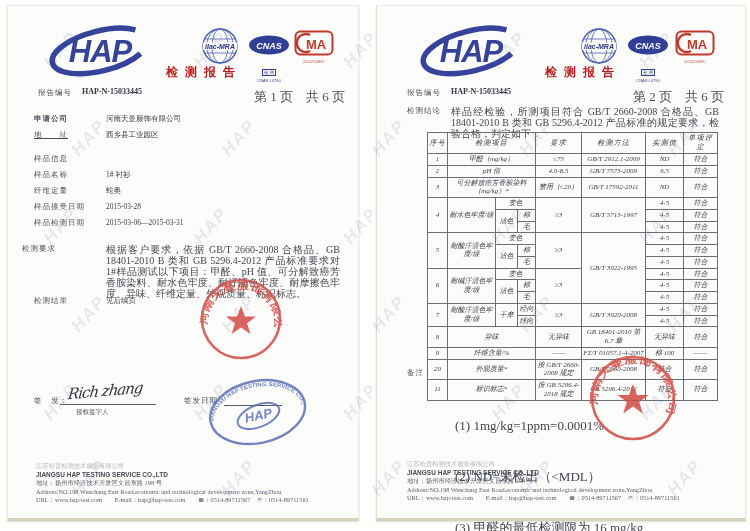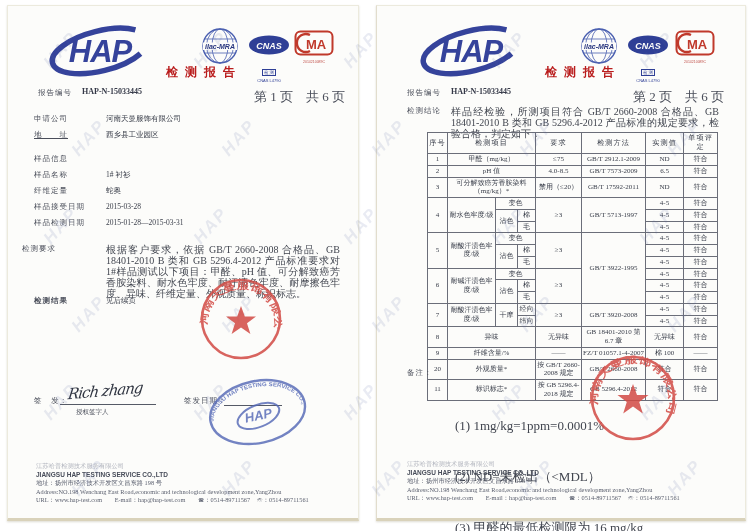--- a/index.html
+++ b/index.html
@@ -17,21 +17,21 @@
   #page1{left:7px;width:350px;}
   #page2{left:376px;width:368px;border-left:1px solid #e2ddcd;}
   .abs{position:absolute;}
   .lbl{font-size:7.5px;color:#4a4e5a;letter-spacing:1px;}
   .val{font-size:7.5px;color:#3c404c;}
   .title{font-size:12px;font-weight:600;letter-spacing:7px;color:#b91c1c;}
   .rno{font-size:8px;font-weight:bold;color:#343847;}
   .pginfo{font-size:13px;color:#4a4e5a;}
   .para{font-size:10px;line-height:11px;color:#41454f;text-align:justify;}
   .sec{font-size:7.5px;color:#4a4e5a;letter-spacing:1px;}
-  table.res{border-collapse:collapse;table-layout:fixed;width:290px;font-size:7px;color:#383d49;}
+  table.res{border-collapse:collapse;table-layout:fixed;width:290px;font-size:7px;color:#383d49;font-style:italic;}
   table.res th,table.res td{border:1px solid #6b6e79;padding:1px 1px;text-align:center;line-height:1.25;font-weight:normal;vertical-align:middle;}
   table.res th{font-size:7.2px;letter-spacing:1px;}
   .notes div{font-size:13px;line-height:11px;color:#41454f;margin-top:40px;}
   .footer{font-size:6.3px;line-height:8.6px;color:#5a5f6e;white-space:nowrap;}
   .footer .cn-faint{color:#b3b6bf;}
   .footer .en-bold{font-weight:bold;color:#474c59;font-family:"Liberation Sans",sans-serif;font-size:6.5px;}
   .signature{font-size:15px;font-style:italic;color:#2f3440;font-family:"DejaVu Serif",serif;
     transform:rotate(-5deg) skewX(-12deg);letter-spacing:-1px;}
   .sigline{border-bottom:1px solid #555a66;}
   .wm{position:absolute;font:bold italic 17px "Liberation Sans",sans-serif;color:rgba(88,102,160,.13);
@@ -118,38 +118,38 @@
       <path d="M 16 5 A 9 9 0 1 0 16 21" fill="none" stroke="#c0392b" stroke-width="2.4"></path>
       <text x="22" y="18.5" text-anchor="middle" font-size="13" font-weight="bold" font-family="Liberation Sans, sans-serif" fill="#c0392b">MA</text>
     </svg>
     <div class="cma-sub">2014210089C</div>
   </div>
 
   <div class="abs lbl" style="left:30px;top:82px;">报告编号</div>
   <div class="abs rno" style="left:74px;top:81px;">HAP-N-15033445</div>
   <div class="abs pginfo" style="left:246px;top:82px;">第 1 页　共 6 页</div>
 
-  <div class="abs lbl" style="left:26px;top:108px;">申请公司</div>
+  <div class="abs lbl" style="left:26px;top:108px;font-weight:bold;">申请公司</div>
   <div class="abs val" style="left:98px;top:108px;">河南天曼服饰有限公司</div>
   <div class="abs lbl" style="left:26px;top:124px;text-decoration:underline;">地　　址</div>
   <div class="abs val" style="left:98px;top:124px;">西乡县工业园区</div>
 
   <div class="abs sec" style="left:26px;top:148px;">样品信息</div>
   <div class="abs lbl" style="left:26px;top:164px;">样品名称</div>
   <div class="abs val" style="left:98px;top:164px;">1# 衬衫</div>
   <div class="abs lbl" style="left:26px;top:180px;">纤维定量</div>
   <div class="abs val" style="left:98px;top:180px;">蛇奥</div>
   <div class="abs lbl" style="left:26px;top:196px;">样品接受日期</div>
   <div class="abs val" style="left:98px;top:196px;">2015-03-28</div>
   <div class="abs lbl" style="left:26px;top:212px;">样品检测日期</div>
-  <div class="abs val" style="left:98px;top:212px;">2015-01-28—2015-03-31</div>
+  <div class="abs val" style="left:98px;top:212px;">2015-03-06—2015-03-31</div>
 
   <div class="abs lbl" style="left:14px;top:238px;">检测要求</div>
   <div class="abs para" style="left:98px;top:238px;width:234px;">根据客户要求，依据 GB/T 2660-2008 合格品、GB 18401-2010 B 类和 GB 5296.4-2012 产品标准要求对 1#样品测试以下项目：甲醛、pH 值、可分解致癌芳香胺染料、耐水色牢度、耐汗渍色牢度、耐摩擦色牢度、异味、纤维定量、外观质量、标识标志。</div>
-  <div class="abs lbl" style="left:26px;top:290px;font-weight:bold;">检测结果</div>
+  <div class="abs lbl" style="left:26px;top:290px;">检测结果</div>
   <div class="abs val" style="left:98px;top:290px;">见后续页</div>
 
   <div class="abs stamp-red" style="left:191px;top:271px;z-index:6;">
     <svg width="84" height="84" viewBox="0 0 84 84">
       <defs>
           <path id="sealArc1" d="M 9 54 A 34 34 0 1 1 75 54" fill="none"></path>
         </defs>
       <circle cx="42" cy="42" r="39" fill="none" stroke="currentColor" stroke-width="2.6"></circle>
       <polygon points="42,29 45.8,39.5 57,39.5 48,46.2 51.4,57 42,50.6 32.6,57 36,46.2 27,39.5 38.2,39.5" fill="currentColor"></polygon>
       <text font-size="9" fill="currentColor" font-weight="bold" textLength="128" lengthAdjust="spacingAndGlyphs">

